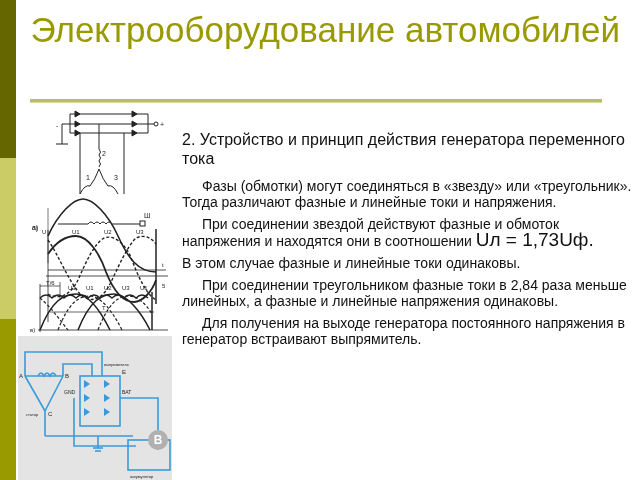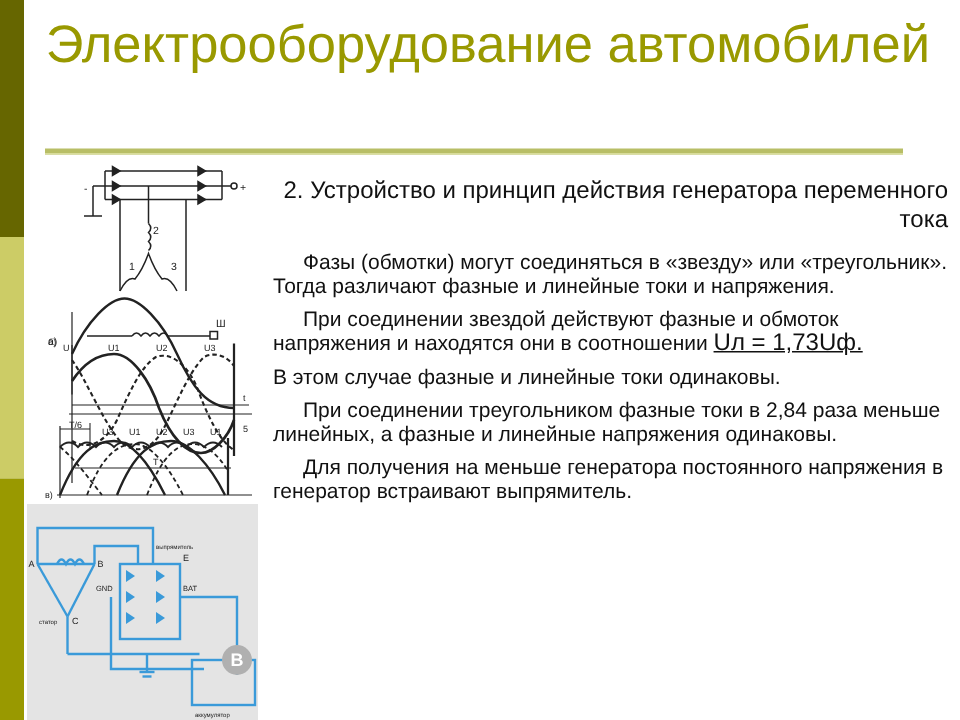--- a/index.html
+++ b/index.html
@@ -7,24 +7,24 @@
     .sidebar-seg { position:absolute; left:0; width:16px; }
     .seg1 { top:0; height:158px; background:#666600; }
     .seg2 { top:158px; height:161px; background:#cccc66; }
     .seg3 { top:319px; height:161px; background:#999900; }
     .title { position:absolute; left:20px; width:600px; top:8px; text-align:right; color:#999900; font-size:35px; line-height:44px; }
     .divider { position:absolute; left:30px; width:572px; top:99px; height:3px; background:#b8be66; border-bottom:1px solid #d8dc9a; }
     .fig-top { position:absolute; left:28px; top:104px; width:146px; height:228px; }
     .fig-bottom { position:absolute; left:18px; top:336px; width:154px; height:144px; background:#e4e4e4; }
     .badge { position:absolute; left:148px; top:432px; width:20px; height:20px; border-radius:50%; background:#b0b0b0; color:#fff; font-size:12px; font-weight:bold; text-align:center; line-height:20px; }
     .content { position:absolute; left:182px; top:118px; width:450px; color:#111; }
-    .heading { text-align:right; font-size:16px; line-height:19px; margin:0 0 10px 0; }
+    .heading { text-align:left; font-size:16px; line-height:19px; margin:12px 0 10px 0; }
     .para { font-size:14px; line-height:16px; margin:0 0 6px 0; text-indent:20px; }
     .para.noindent { text-indent:0; }
-    .formula { font-size:16px;text-decoration:underline; }
+    .formula { font-size:19px; }
   </style>
 </head>
 <body>
 
 <div class="sidebar-seg seg1"></div>
 <div class="sidebar-seg seg2"></div>
 <div class="sidebar-seg seg3"></div>
 
 <div class="title">Электрооборудование автомобилей</div>
 <div class="divider"></div>
@@ -158,14 +158,14 @@
   </svg>
   <div class="badge" style="left:130px;top:94px;">B</div>
 </div>
 
 <div class="content">
   <p class="heading">2. Устройство и принцип действия генератора переменного тока</p>
   <p class="para">Фазы (обмотки) могут соединяться в «звезду» или «треугольник». Тогда различают фазные и линейные токи и напряжения.</p>
   <p class="para"><span>При соединении звездой действуют фазные и обмоток напряжения и находятся они в соотношении</span> <span class="formula">Uл = 1,73Uф.</span></p>
   <p class="para noindent">В этом случае фазные и линейные токи одинаковы.</p>
   <p class="para">При соединении треугольником фазные токи в 2,84 раза меньше линейных, а фазные и линейные напряжения одинаковы.</p>
-  <p class="para">Для получения на меньше генератора постоянного напряжения в генератор встраивают выпрямитель.</p>
+  <p class="para">Для получения на выходе генератора постоянного напряжения в генератор встраивают выпрямитель.</p>
 </div>
 
 </body></html>

